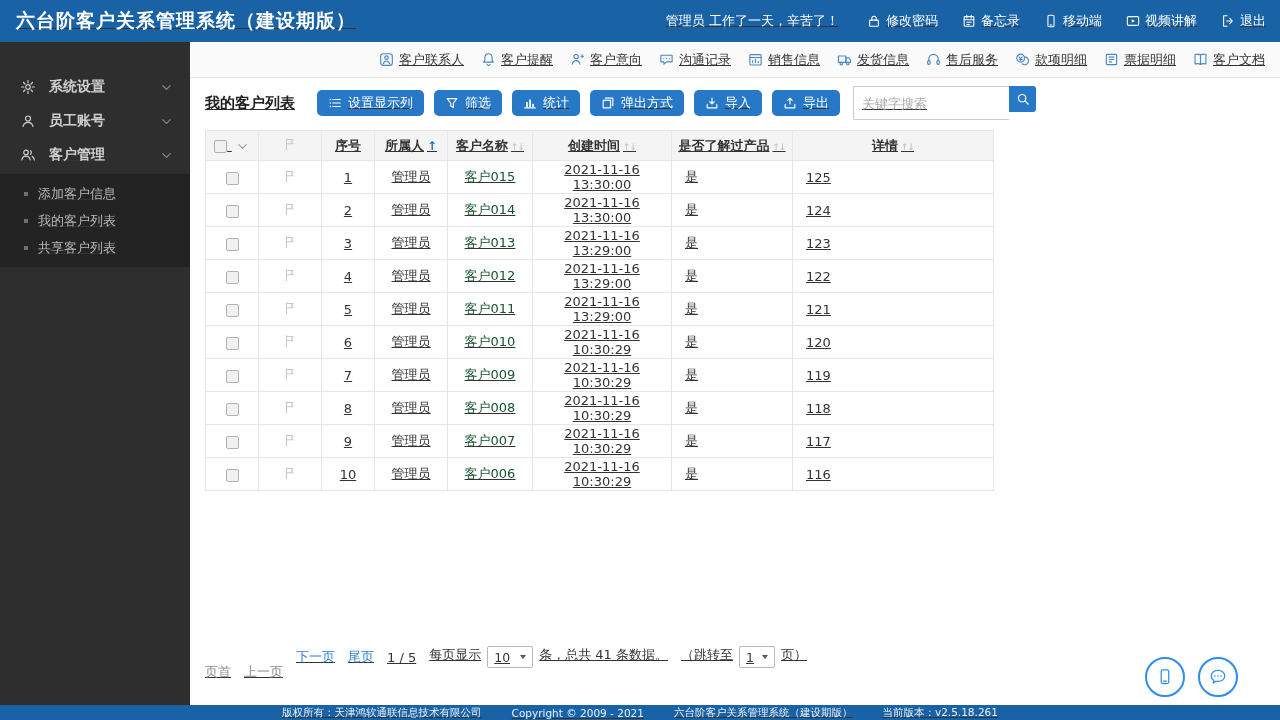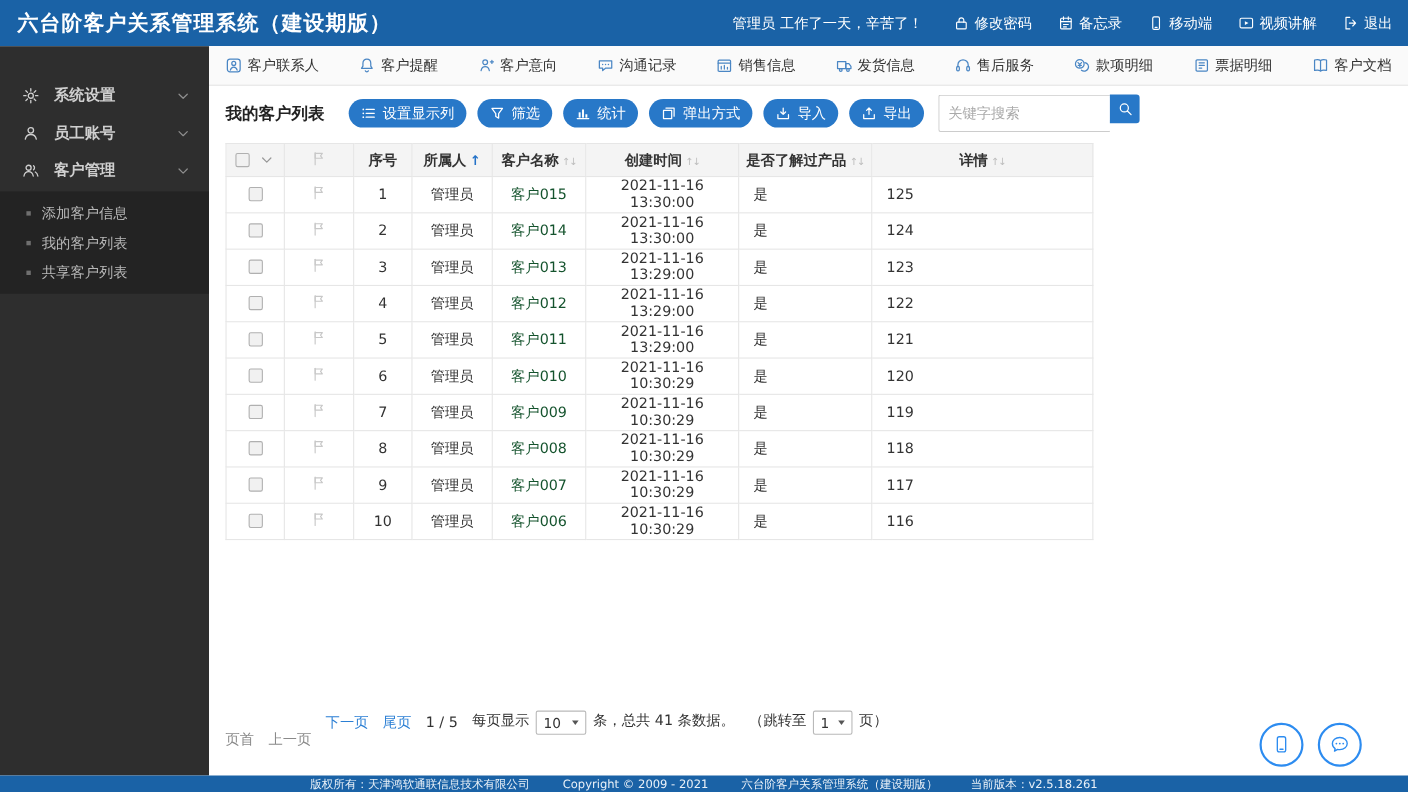--- a/index.html
+++ b/index.html
@@ -1,18 +1,18 @@
 <!DOCTYPE html>
 <html><head>
 <meta charset="utf-8">
 <style>
   * { box-sizing: border-box; margin: 0; padding: 0; }
   html,body { width:1280px; height:720px; overflow:hidden; }
   body { font-family:"DejaVu Sans","Liberation Sans",sans-serif; background:#fff; color:#333; }
-  .page { width:1280px; height:720px; display:flex; flex-direction:column; }
+  .page { width:1280px; height:720px; display:flex; flex-direction:column;text-decoration:underline; }
 
   
   .top-header { flex:0 0 42px; background:#1a62a6; display:flex; align-items:center;
     justify-content:space-between; padding:0 14px 0 16px; color:#fff; }
   .app-title { font-size:19px; font-weight:bold; letter-spacing:1px; }
   .header-right { display:flex; align-items:center; gap:24px; font-size:13px; }
   .greeting { margin-right:4px;text-align:right; }
   .hmenu-item { display:flex; align-items:center; gap:5px; cursor:pointer; }
 
   
@@ -21,31 +21,31 @@
   .side-group { height:34px; display:flex; align-items:center; gap:13px;
     padding:0 16px 0 20px; font-size:14px; font-weight:bold; cursor:pointer; }
   .side-group .chev { margin-left:auto; color:#8d8d8d; }
   .side-submenu { background:#232323; padding:6px 0; margin-top:2px; }
   .side-sub-item { height:27px; display:flex; align-items:center; padding-left:24px;
     font-size:13px; color:#b8b8b8; cursor:pointer; }
   .dot { width:4px; height:4px; background:#6f6f6f; margin-right:10px; }
 
   .content { flex:1 1 auto; display:flex; flex-direction:column; background:#fff; min-width:0; }
   .quickbar { flex:0 0 36px; background:#fafafa; border-bottom:1px solid #e5e5e5;
-    display:flex; align-items:center; justify-content:space-between; gap:17px;
+    display:flex; align-items:center; justify-content:flex-end; gap:17px;
     padding:0 15px; font-size:13px; color:#333; }
   .qb-item { display:flex; align-items:center; gap:5px; cursor:pointer; }
   .qb-item .ic { color:#4a86c4; }
 
   .content-body { flex:1 1 auto; display:flex; flex-direction:column;
     padding:8px 15px 14px; position:relative; min-height:0; }
 
   .title-row { display:flex; align-items:center; }
   .page-title { font-size:15px; font-weight:bold; color:#222; margin-right:22px; }
-  .action-btn { height:26px; background:#2878c8; color:#fff; border:none; border-radius:13px;
+  .action-btn { height:26px; background:#2878c8; color:#fff; border:none; border-radius:5px;
     font-size:13px; display:inline-flex; align-items:center; gap:6px; padding:0 11px;
     cursor:pointer; margin-right:10px; font-family:inherit; }
   .search-group { display:flex; margin-left:3px; }
   .search-input { width:156px; height:34px; border:1px solid #ccc; border-right:none;
     border-radius:2px 0 0 2px; padding:12px 8px; font-size:13px; color:#333; outline:none; font-family:inherit; }
   .search-input::placeholder { color:#a9a9a9; }
   .search-btn { width:27px; height:26px; background:#2878c8; border:none;
     border-radius:0 3px 3px 0; color:#fff; cursor:pointer; display:flex;
     align-items:center; justify-content:center; }
 

